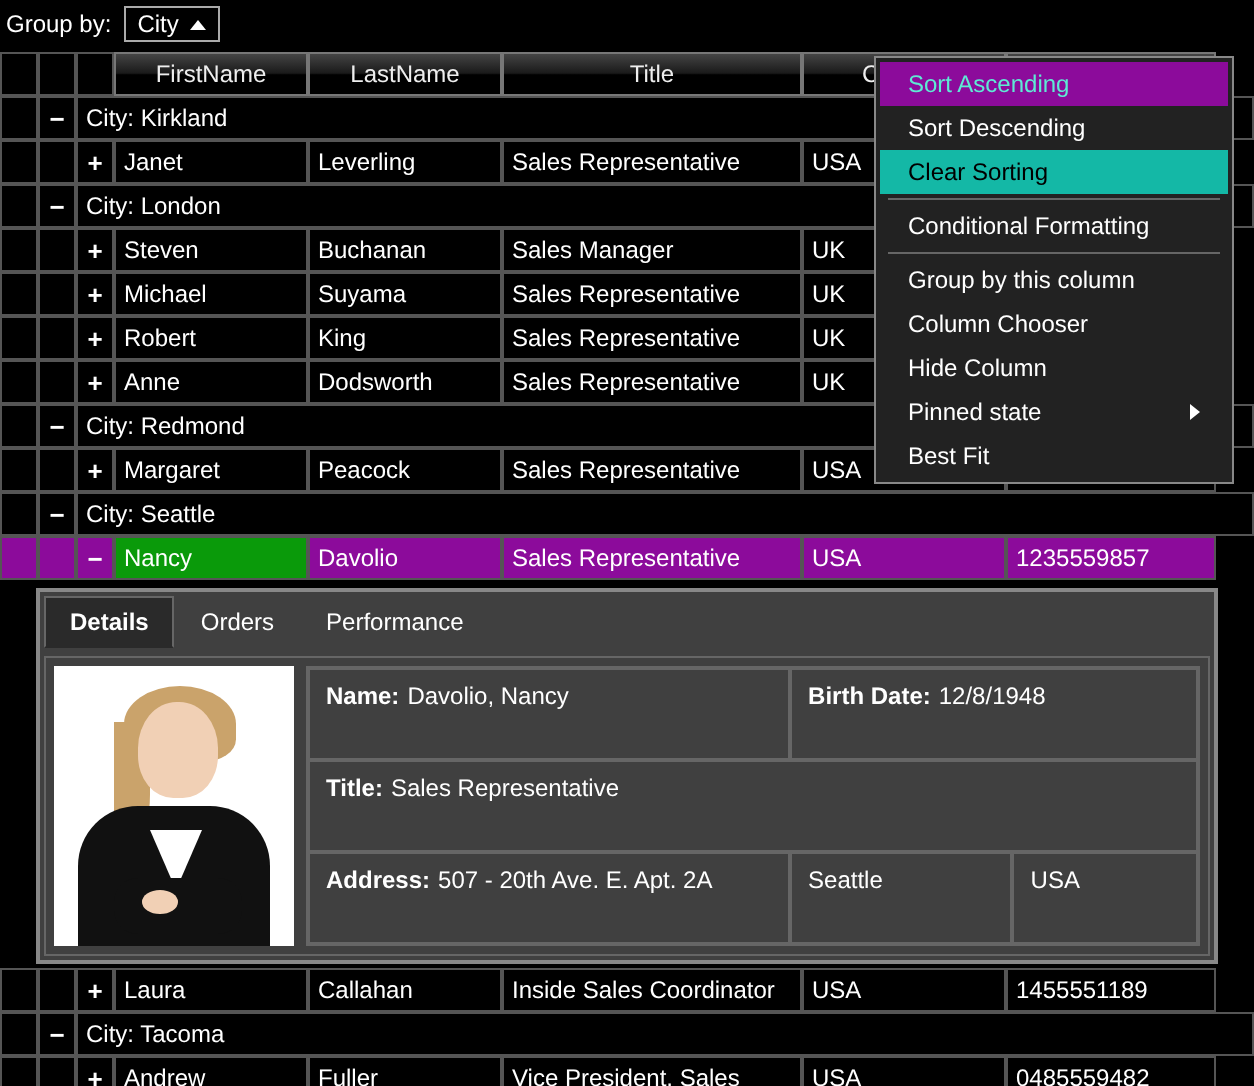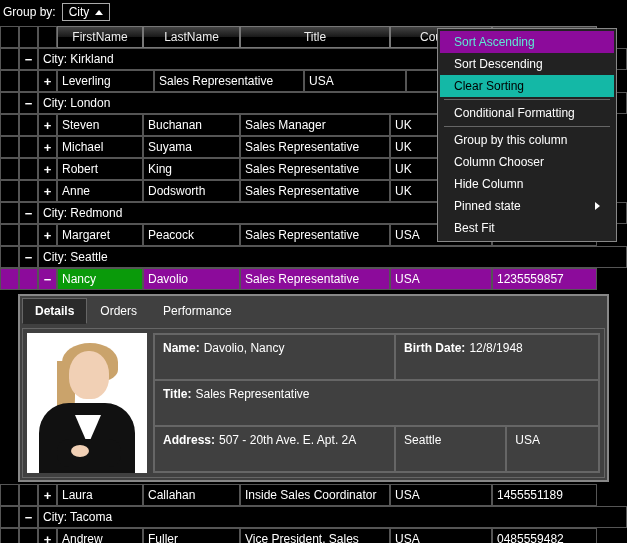--- a/index.html
+++ b/index.html
@@ -4,21 +4,21 @@
 <style>
 *{box-sizing:border-box;margin:0;padding:0;font-family:Arial,sans-serif}
 body{background:#000;color:#fff;font-size:12px;width:627px;height:543px;overflow:hidden;position:relative}
 .groupby-bar{padding:3px 3px;display:flex;align-items:center;gap:6px}
 .groupby-select{background:#000;color:#fff;border:1px solid #aaa;padding:1px 6px;display:flex;align-items:center;gap:6px;cursor:pointer}
 .tri-up{width:0;height:0;border-left:4px solid transparent;border-right:4px solid transparent;border-bottom:5px solid #fff}
 .grid{margin-top:2px}
 .hdr-row{display:flex;height:22px}
 .gutter{width:19px;height:22px;border:1px solid #555;background:#000;display:flex;align-items:center;justify-content:center}
 .col-hdr{height:22px;border:1px solid #777;display:flex;align-items:center;justify-content:center;background:linear-gradient(#444,#1a1a1a 48%,#000 52%,#000);color:#eee;cursor:pointer}
-.c-fn{width:86px}.c-ln{width:97px}.c-ti{width:150px}.c-co{width:102px}.c-ph{width:105px}
+.c-fn{width:97px}.c-ln{width:97px}.c-ti{width:150px}.c-co{width:102px}.c-ph{width:105px}
 .row{display:flex;height:22px}
 .row .cell{border:1px solid #555;display:flex;align-items:center;padding:0 4px}
 .grp-row{display:flex;height:22px}
 .grp-cell{flex:1;border:1px solid #555;display:flex;align-items:center;padding:0 4px}
 .exp{font-weight:bold;font-size:13px;cursor:pointer;line-height:1;color:#fff;width:100%;text-align:center}
 .selected{background:#8c0b9b}
 .name-green{background:#0a9a0a}
 .detail-panel{margin:4px 18px 2px 18px;border:2px solid #888;background:#404040;padding:2px}
 .tabs{display:flex;margin-bottom:4px}
 .tab{padding:5px 12px;cursor:pointer;border:1px solid transparent}
@@ -72,20 +72,21 @@
         <span class="exp">−</span>
       </div>
     <div class="grp-cell">City: Kirkland</div>
   </div>
   <div class="row">
     <div class="gutter"></div>
     <div class="gutter"></div>
     <div class="gutter">
         <span class="exp">+</span>
       </div>
+    <div class="cell c-fn">Janet</div>
     <div class="cell c-ln">Leverling</div>
     <div class="cell c-ti">Sales Representative</div>
     <div class="cell c-co">USA</div>
     <div class="cell c-ph" style="width:86px"></div>
   </div>
 
   <div class="grp-row">
     <div class="gutter"></div>
     <div class="gutter">
         <span class="exp">−</span>

